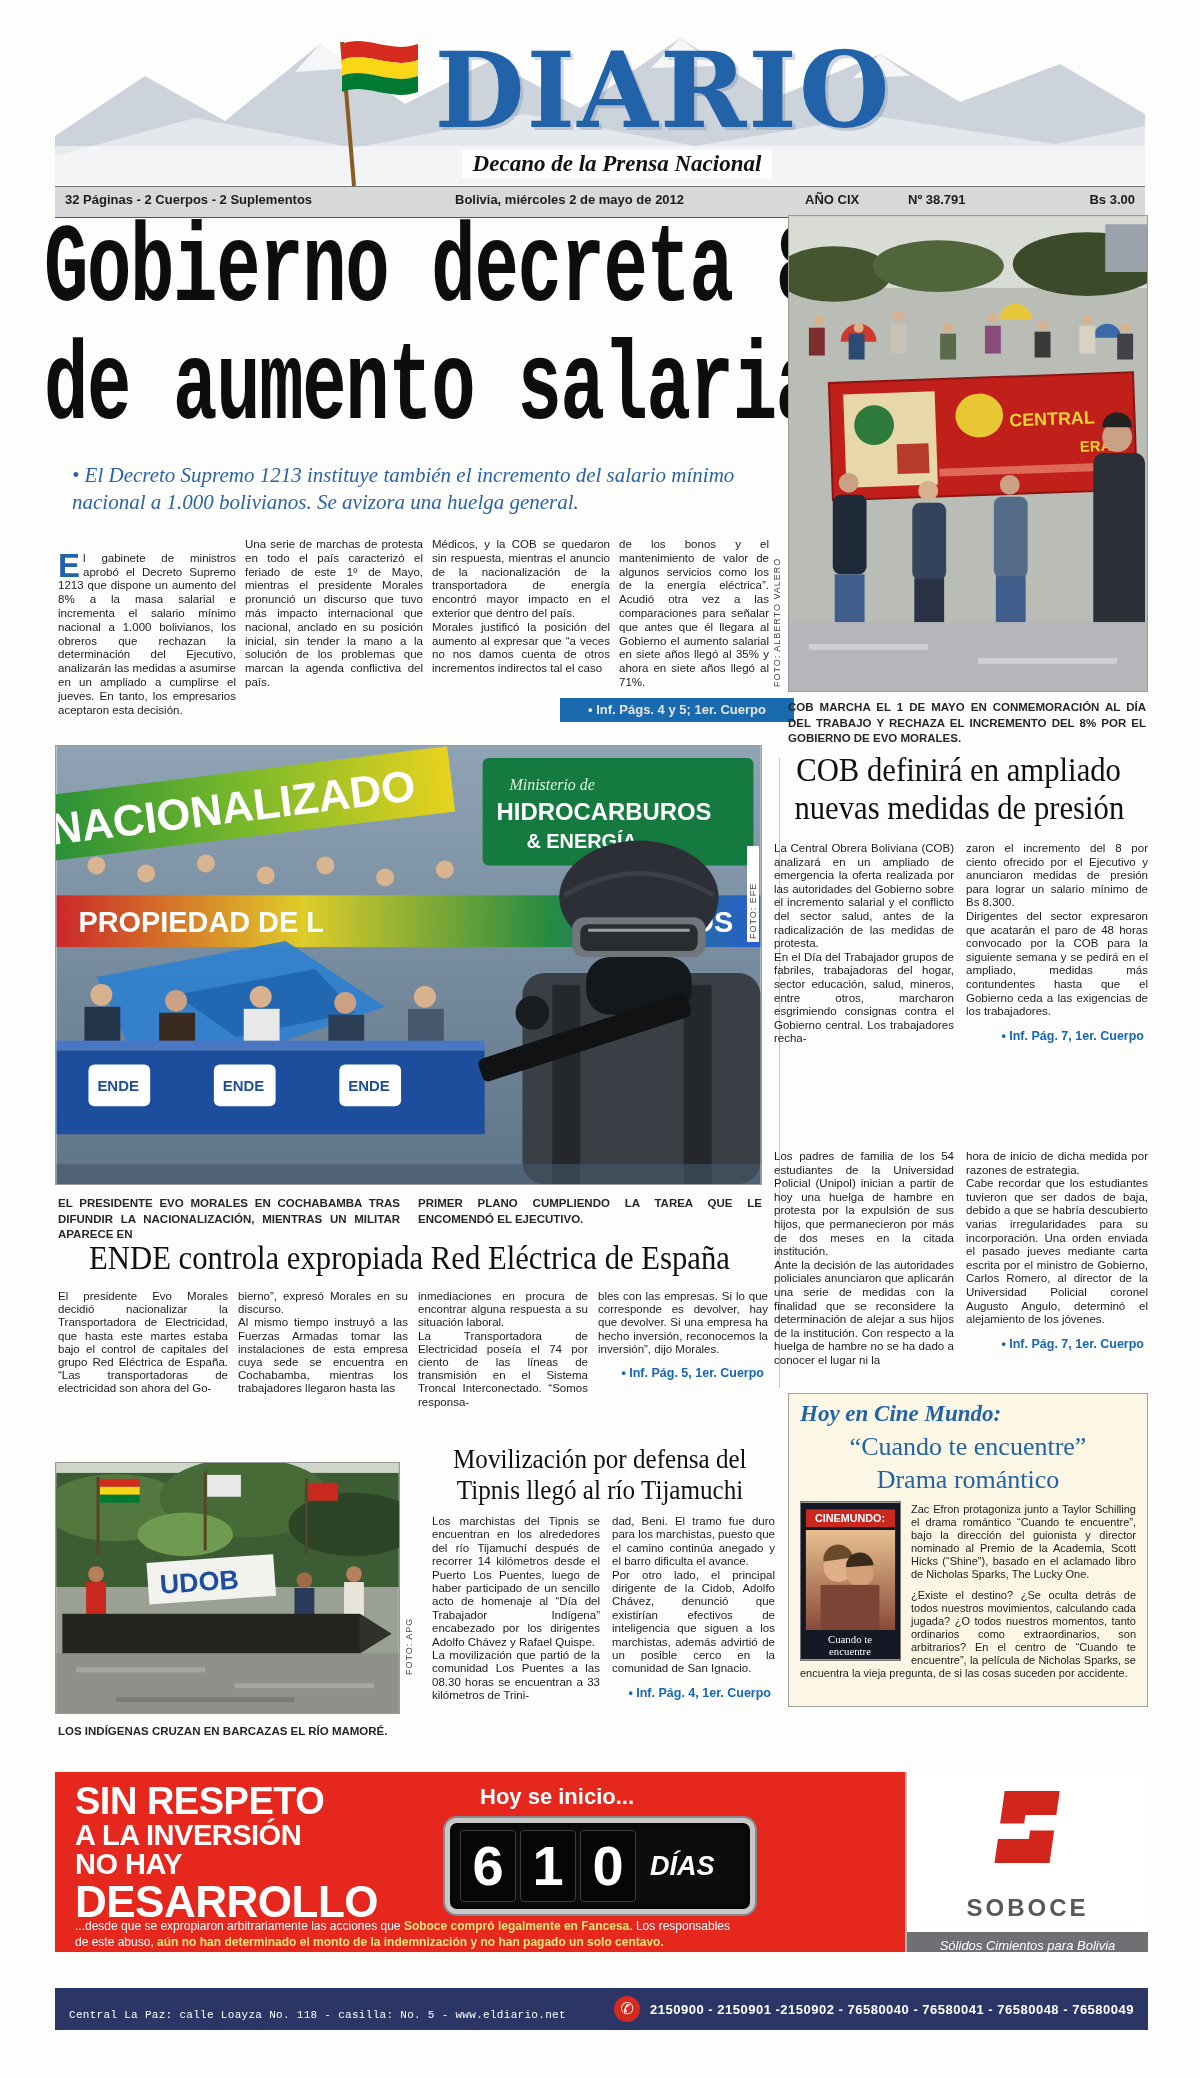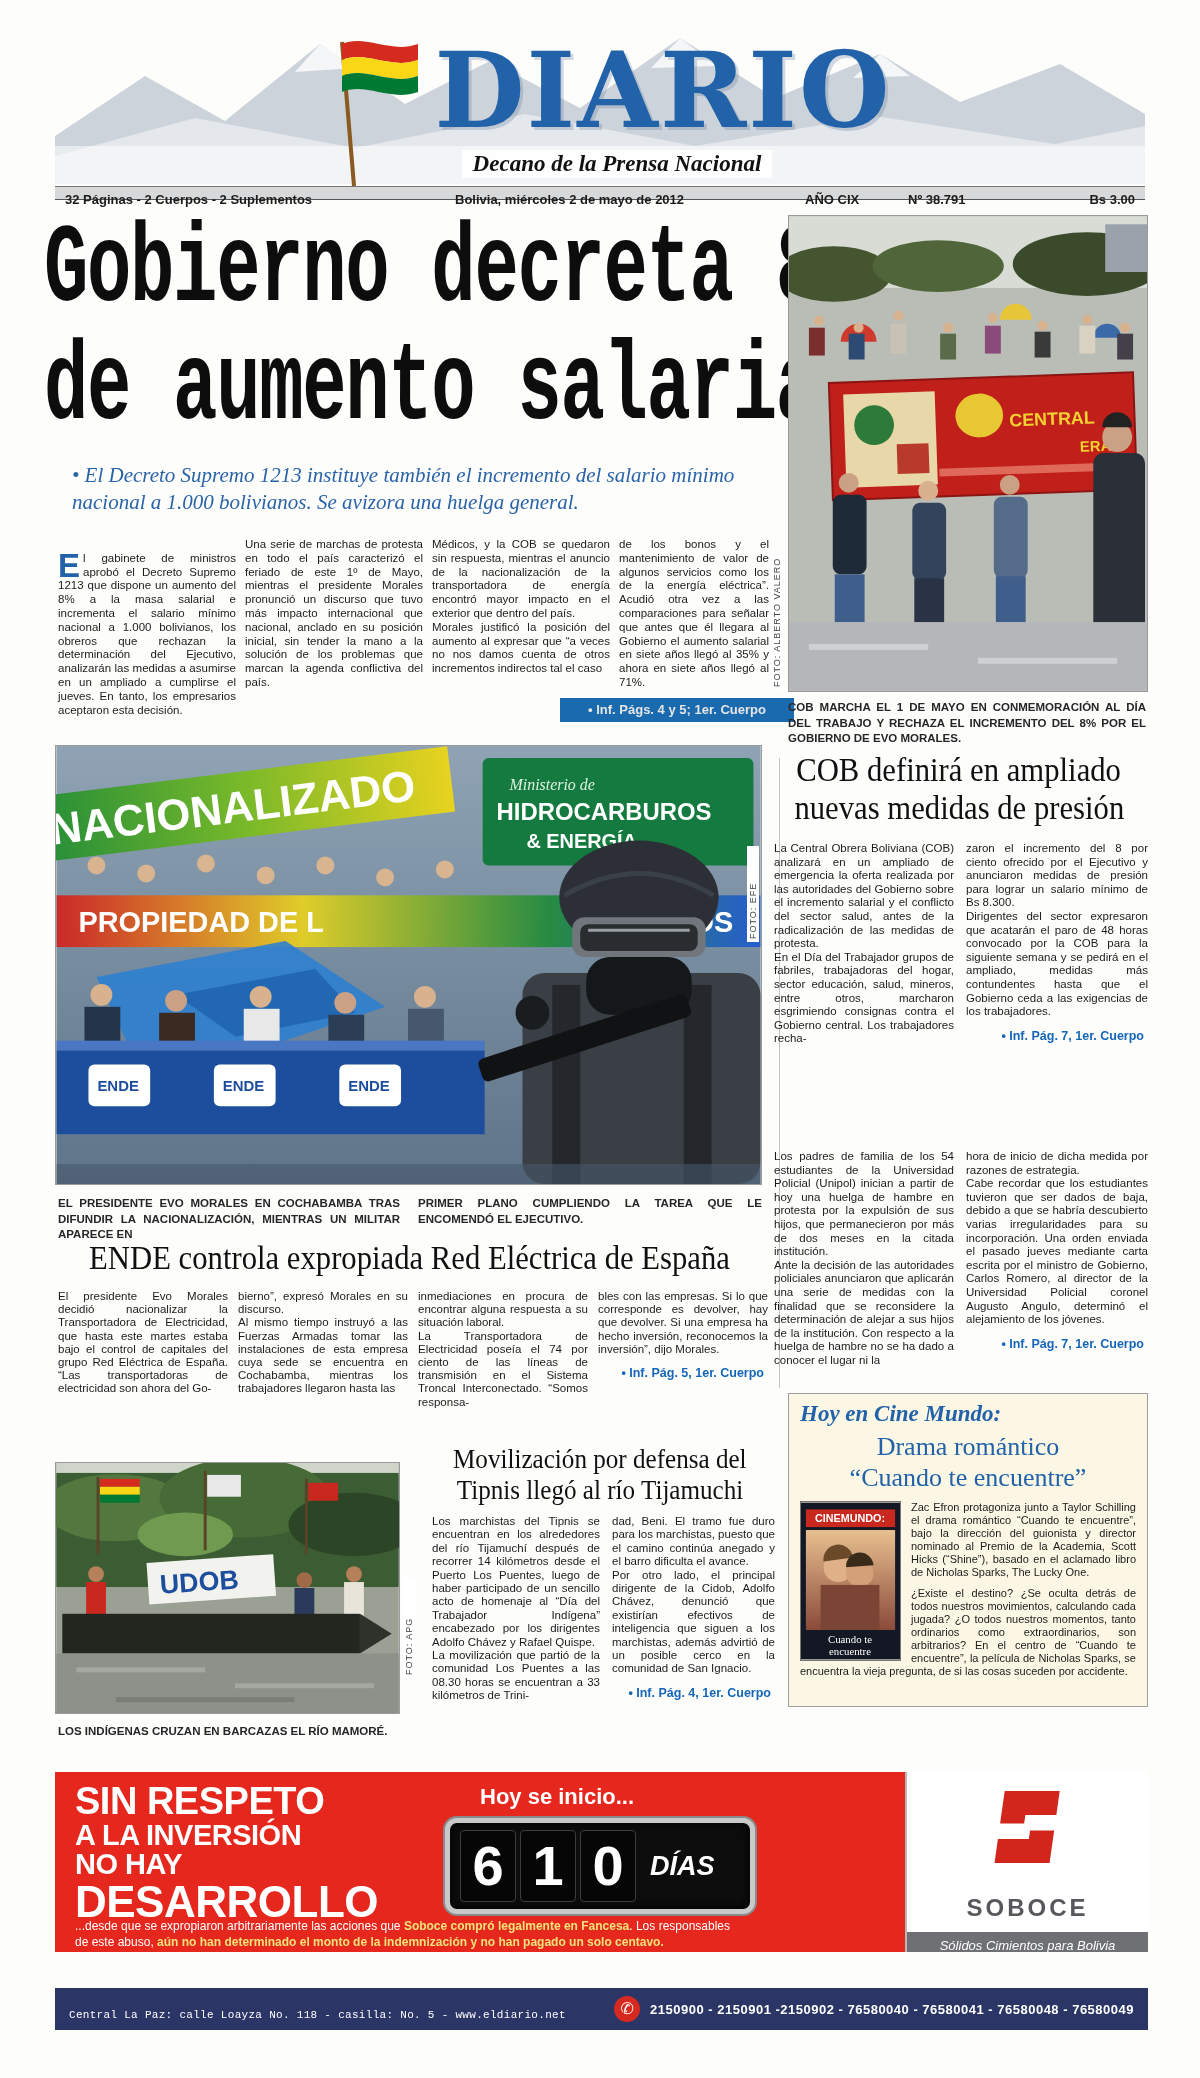--- a/index.html
+++ b/index.html
@@ -8,21 +8,21 @@
   }
   *{margin:0;padding:0;box-sizing:border-box;}
   body{background:#e9e9e9;font-family:"Liberation Sans",sans-serif;}
   .page{position:relative;width:1200px;height:2078px;background:#fdfdfc;margin:0 auto;overflow:hidden;}
   .abs{position:absolute;}
 
   
   .title-row{left:55px;top:36px;width:1090px;height:130px;display:flex;justify-content:center;align-items:flex-start;gap:14px;}
   .mast-word{font-family:"DejaVu Serif","Liberation Serif",serif;font-weight:bold;font-size:104px;line-height:110px;color:var(--masthead-blue);letter-spacing:2px;text-shadow:3px 3px 0 rgba(110,130,160,.30);}
   .tagline{left:462px;top:150px;width:310px;text-align:center;font-family:"Liberation Serif",serif;font-style:italic;font-weight:bold;font-size:23px;color:#111;background:rgba(255,255,255,.88);padding:1px 4px;}
-  .infobar{left:55px;top:186px;width:1090px;height:14px;background:#d7d8da;border-top:1px solid #777;border-bottom:1px solid #555;font-size:13px;font-weight:bold;color:#1c1c1c;}
+  .infobar{left:55px;top:186px;width:1090px;height:32px;background:#d7d8da;border-top:1px solid #777;border-bottom:1px solid #555;font-size:13px;font-weight:bold;color:#1c1c1c;}
   .infobar span{position:absolute;top:5px;white-space:nowrap;}
 
   
   .lead-h{left:44px;top:212px;width:712px;font-family:Liberation Mono, monospace;font-weight:bold;color:var(--headline-black);}
   .lead-h div{font-size:112px;line-height:118px;letter-spacing:-2px;transform:scaleX(.66);transform-origin:left;white-space:nowrap;}
   .subhead{left:72px;top:462px;width:672px;font-family:"Liberation Serif",serif;font-style:italic;font-size:21px;line-height:1.3;color:#2a63a8;}
   .bodycol{font-size:11.5px;line-height:13.8px;text-align:justify;color:#1b1b1b;white-space:pre-line;}
   .dropcap{float:left;font-size:33px;line-height:27px;font-weight:bold;color:var(--masthead-blue);padding-right:3px;}
   .refbox{left:560px;top:698px;width:234px;height:24px;background:#1a6ab0;color:#e5e5e5;font-weight:bold;font-size:13px;text-align:center;line-height:24px;}
   .ref{color:var(--link-blue);font-weight:bold;font-size:12.5px;text-align:right;margin-top:10px;padding-right:4px;}
@@ -345,22 +345,22 @@
   <div class="abs bodycol" style="left:432px;top:1515px;width:168px;font-size:11.5px;line-height:13.4px;">Los marchistas del Tipnis se encuentran en los alrededores del río Tijamuchí después de recorrer 14 kilómetros desde el Puerto Los Puentes, luego de haber participado de un sencillo acto de homenaje al “Día del Trabajador Indígena” encabezado por los dirigentes Adolfo Chávez y Rafael Quispe.
 La movilización que partió de la comunidad Los Puentes a las 08.30 horas  se encuentran a 33 kilómetros de Trini-</div>
   <div class="abs" style="left:612px;top:1515px;width:163px;">
     <div class="bodycol" style="font-size:11.5px;line-height:13.4px;">dad, Beni. El tramo fue duro para los marchistas, puesto que el camino continúa anegado y el barro dificulta el avance.
 Por otro lado, el principal dirigente de la Cidob, Adolfo Chávez, denunció que existirían efectivos de inteligencia que siguen a los marchistas, además advirtió de un posible cerco en la comunidad de San Ignacio.</div>
     <div class="ref">• Inf. Pág. 4, 1er. Cuerpo</div>
   </div>
 
   <div class="abs cine">
     <div class="cine-header">Hoy en Cine Mundo:</div>
+    <div class="cine-title" style="margin-bottom:2px;">“Cuando te encuentre”</div>
     <div class="cine-title">Drama romántico</div>
-    <div class="cine-title" style="margin-bottom:2px;">“Cuando te encuentre”</div>
     <svg class="cine-poster" viewBox="0 0 101 160">
       <rect width="101" height="160" fill="#141824"></rect>
       <rect x="5" y="7" width="91" height="18" fill="#c8281e"></rect>
       <text x="50" y="20" text-anchor="middle" font-family="Liberation Sans,sans-serif" font-size="11" font-weight="bold" fill="#ffffff">CINEMUNDO:</text>
       <defs>
           <linearGradient id="pwarm" x1="0" y1="0" x2="0" y2="1">
             <stop offset="0" stop-color="#e8c090"></stop>
             <stop offset="1" stop-color="#8a4a3a"></stop>
           </linearGradient>
         </defs>

